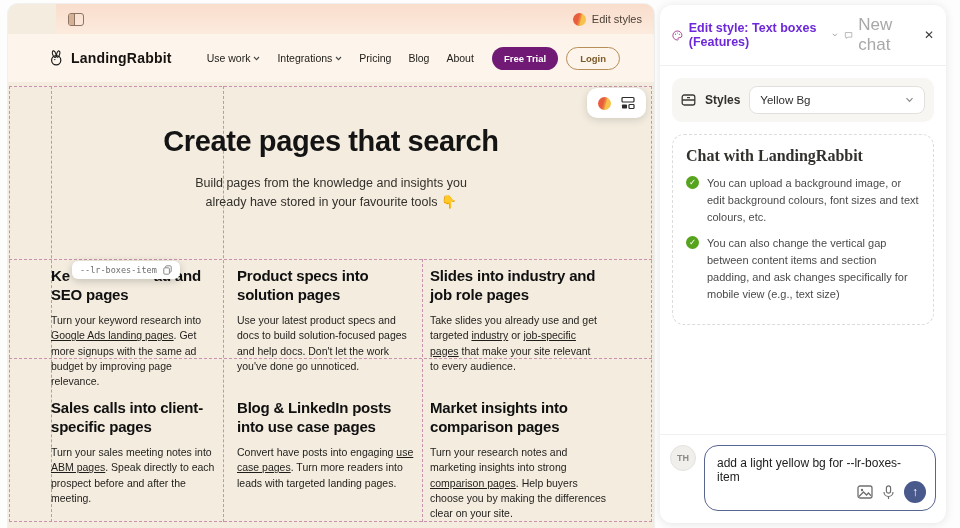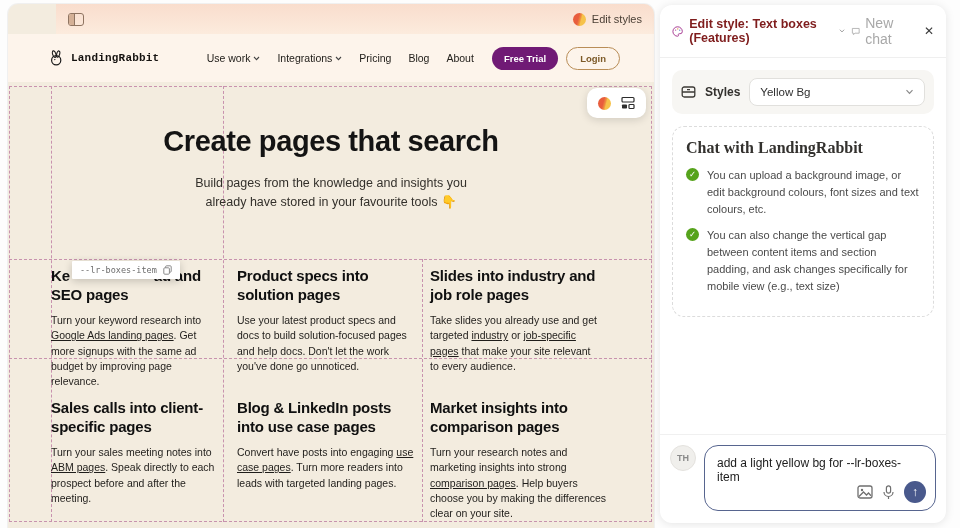--- a/index.html
+++ b/index.html
@@ -14,21 +14,21 @@
             display:flex; align-items:center; justify-content:space-between; padding:0 12px;margin-left:48px; }
   .sb-toggle { width:16px; height:13px; border:1.5px solid #8f7461; border-radius:3px; display:flex; overflow:hidden; cursor:pointer; }
   .sb-toggle i { display:block; width:6px; height:100%; background:#cfa queue; background:#d4b096; border-right:1.5px solid #8f7461; }
   .editstyles { display:flex; align-items:center; gap:6px; font-size:11px; color:#4a3f35; cursor:pointer; }
   .gcircle { width:13px; height:13px; border-radius:50%;
              background:linear-gradient(105deg,#e85d3d 40%,#ef8f3f 54%,#f6c24a 62%); }
 
   
   .navbar { height:48px; flex:0 0 48px; background:#fdf4eb; display:flex; align-items:center; padding:0 34px 0 40px; }
   .brand { display:flex; align-items:center; gap:6px; }
-  .brand b { font-family:Liberation Mono, monospace; font-size:11px; color:#151210; letter-spacing:0.2px; }
+  .brand b { font-family:Liberation Sans, sans-serif; font-size:14px; color:#151210; letter-spacing:0.2px; }
   .navlinks { display:flex; align-items:center; gap:17px; margin-left:auto; margin-right:18px; }
   .navlink { font-size:10.5px; color:#23201c; display:flex; align-items:center; gap:3px; cursor:pointer; }
   .pill-primary { background:#701a75; color:#fff; font-size:9.5px; font-weight:bold; border:none;
                   border-radius:12px; padding:6px 12px; cursor:pointer; }
   .pill-outline { background:transparent; color:#7d5a28; font-size:9.5px; font-weight:bold;
                   border:1.5px solid #b98d57; border-radius:12px; padding:5px 13px; margin-left:8px; cursor:pointer; }
 
   
   .content { position:relative; flex:1; background:#f3ecdf; }
   .gline { position:absolute; pointer-events:none; }
@@ -42,30 +42,30 @@
 
   .float-pill { position:absolute; top:6px; right:8px; background:#fff; border-radius:10px;
                 box-shadow:0 2px 8px rgba(0,0,0,0.14); padding:8px 11px; display:flex; align-items:center; gap:10px; }
 
   .card { position:absolute; }
   .card h3 { font-size:15px; line-height:1.27; font-weight:bold; color:#101010; margin-bottom:9px; letter-spacing:-0.2px; }
   .card p { font-size:10.5px; line-height:1.45; color:#1f1d1a; }
   .card .link { text-decoration:underline; cursor:pointer; }
   .t-spacer { display:inline-block; width:84px; }
 
-  .tooltip { position:absolute; left:64px; top:179px; z-index:6; background:#fff; border-radius:1px;
+  .tooltip { position:absolute; left:64px; top:179px; z-index:6; background:#fff; border-radius:6px;
              box-shadow:0 2px 8px rgba(0,0,0,0.2); padding:4px 8px; display:flex; align-items:center; gap:6px;
              font-family:"DejaVu Sans Mono", monospace; font-size:8.5px; color:#6b6b6b; }
 
   
   .panel { position:absolute; left:660px; top:5px; width:286px; height:518px; background:#fff;
            border-radius:12px; box-shadow:0 1px 10px rgba(0,0,0,0.1); display:flex; flex-direction:column; overflow:hidden; }
   .p-head { display:flex; align-items:center; gap:6px; padding:10px 12px; border-bottom:1px solid #efefef; }
-  .p-title { font-size:12.5px; font-weight:bold; color:#7f1d1d; }
-  .p-newchat { margin-left:auto; display:flex; align-items:center; gap:5px; font-size:14px; color:#a8a8a8; cursor:pointer; }
+  .p-title { font-size:12.5px; font-weight:bold; color:#6d28d9; }
+  .p-newchat { margin-left:auto; display:flex; align-items:center; gap:5px; font-size:17px; color:#a8a8a8; cursor:pointer; }
   .p-close { margin-left:10px; font-size:12px; color:#3b3b3b; cursor:pointer; }
 
   .styles-row { margin:12px 12px 0; background:#f7f6f3; border-radius:10px; padding:8px 9px;
                 display:flex; align-items:center; gap:9px; }
   .styles-label { font-size:12px; font-weight:bold; color:#33312e; }
   .styles-select { flex:1; background:#fff; border:1px solid #e1e0dd; border-radius:8px; padding:7px 10px;
                    display:flex; align-items:center; justify-content:space-between; font-size:11.5px; color:#2f2f2f; cursor:pointer; }
 
   .chat-card { margin:12px; border:1px dashed #dcdcdc; border-radius:12px; padding:12px 13px; }
   .chat-title { font-size:16px; font-weight:bold; color:#33312e; margin-bottom:10px;font-family:Liberation Serif, serif; }

